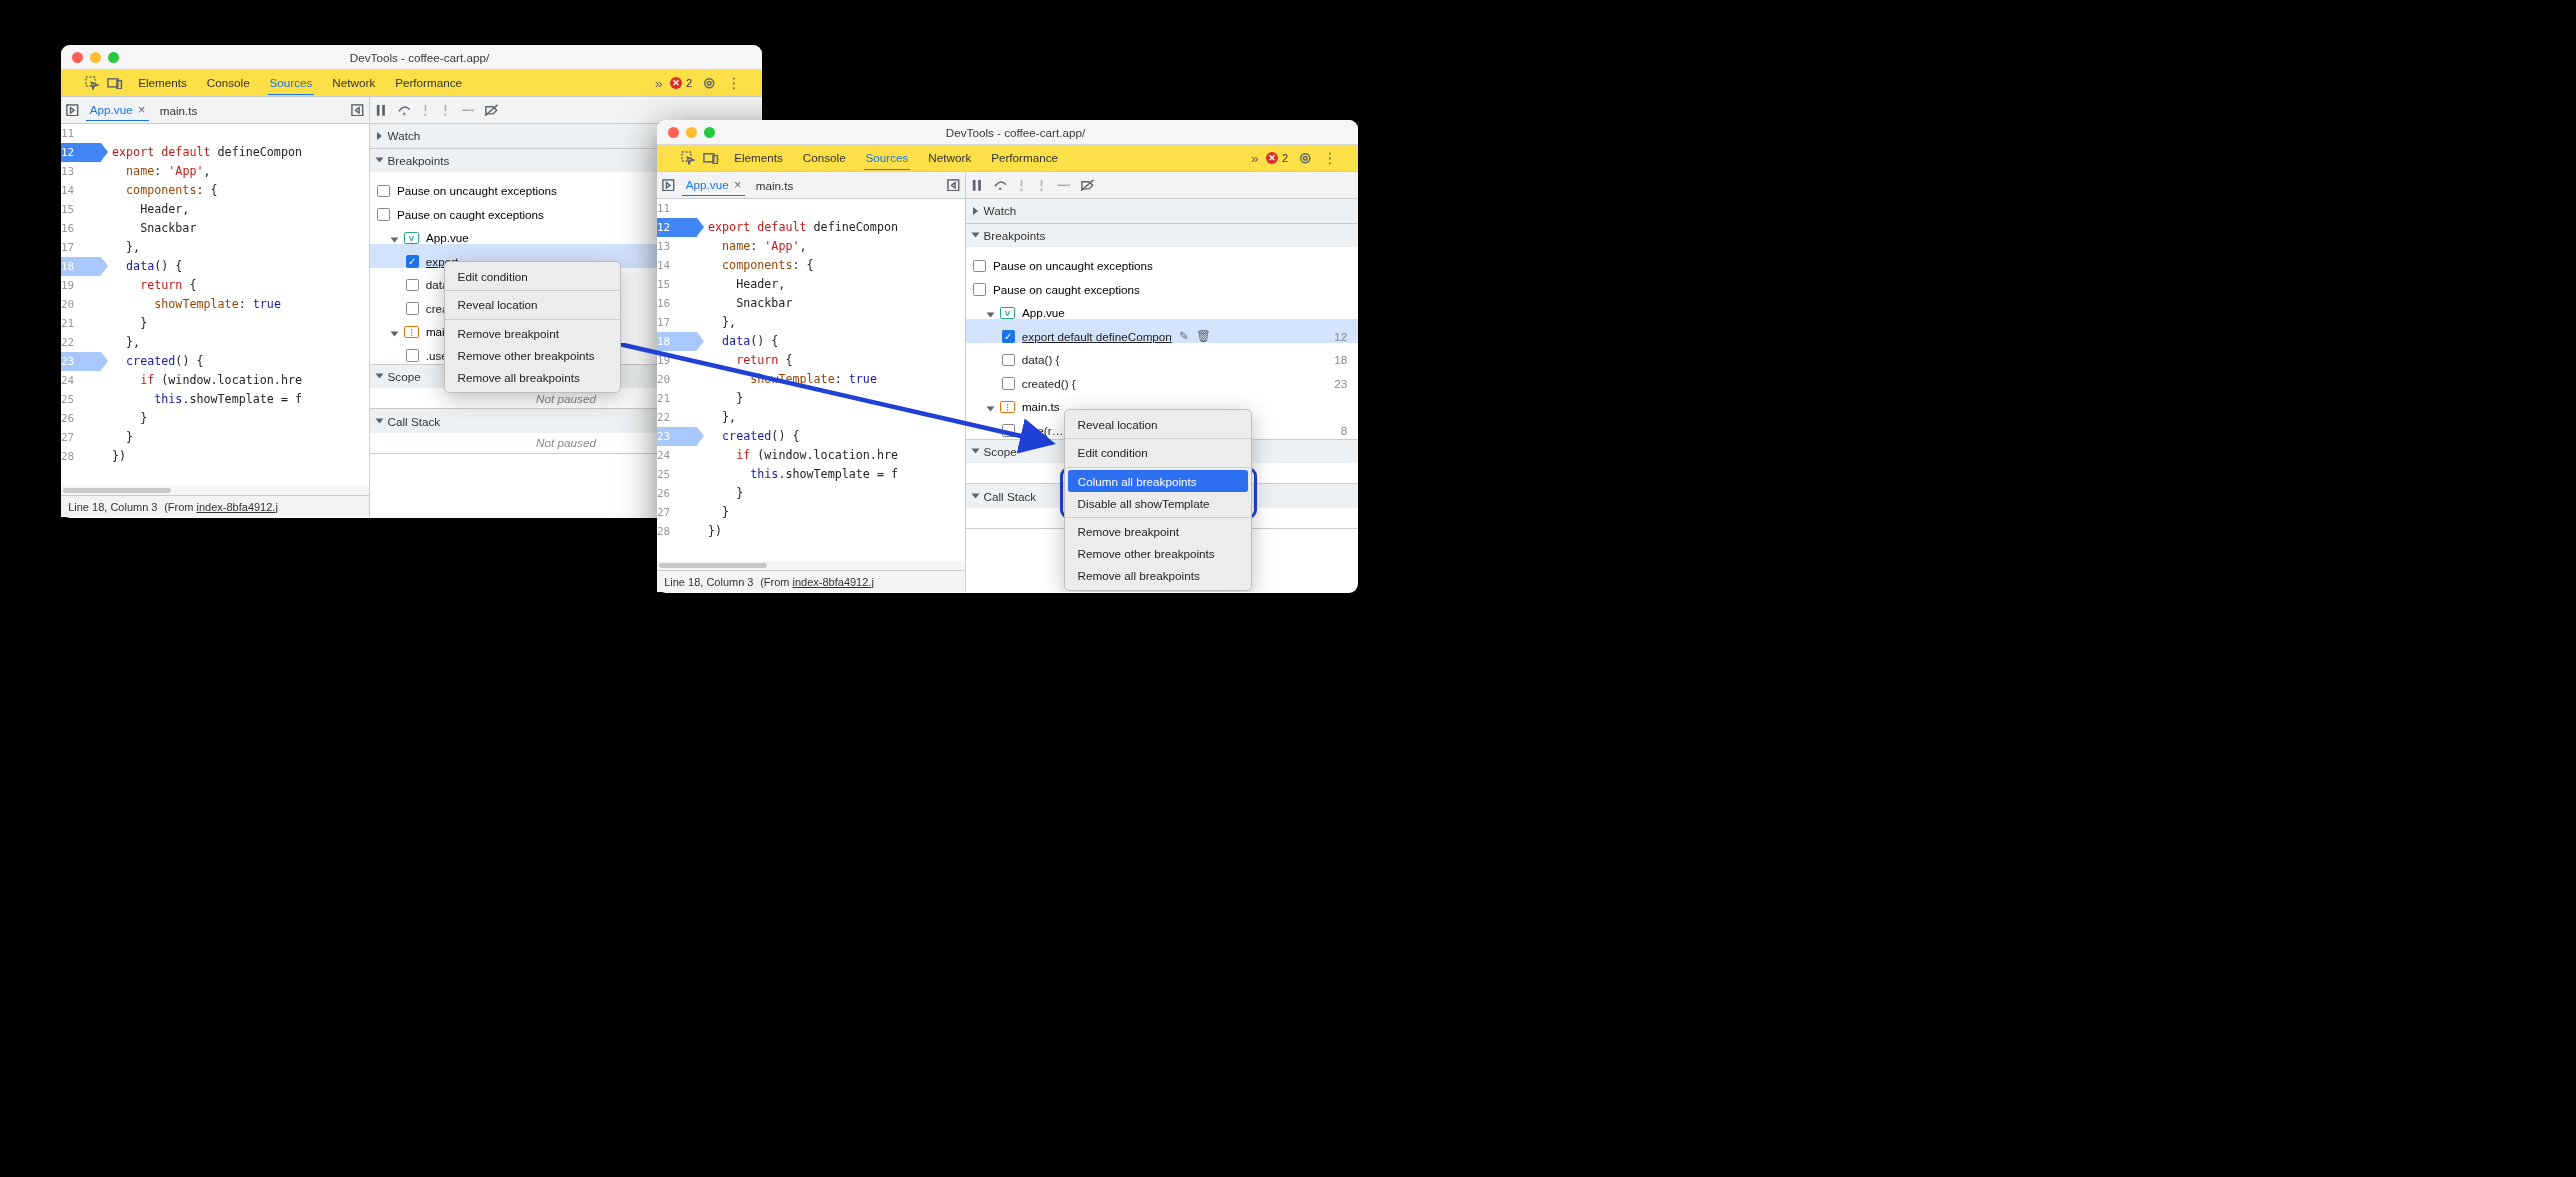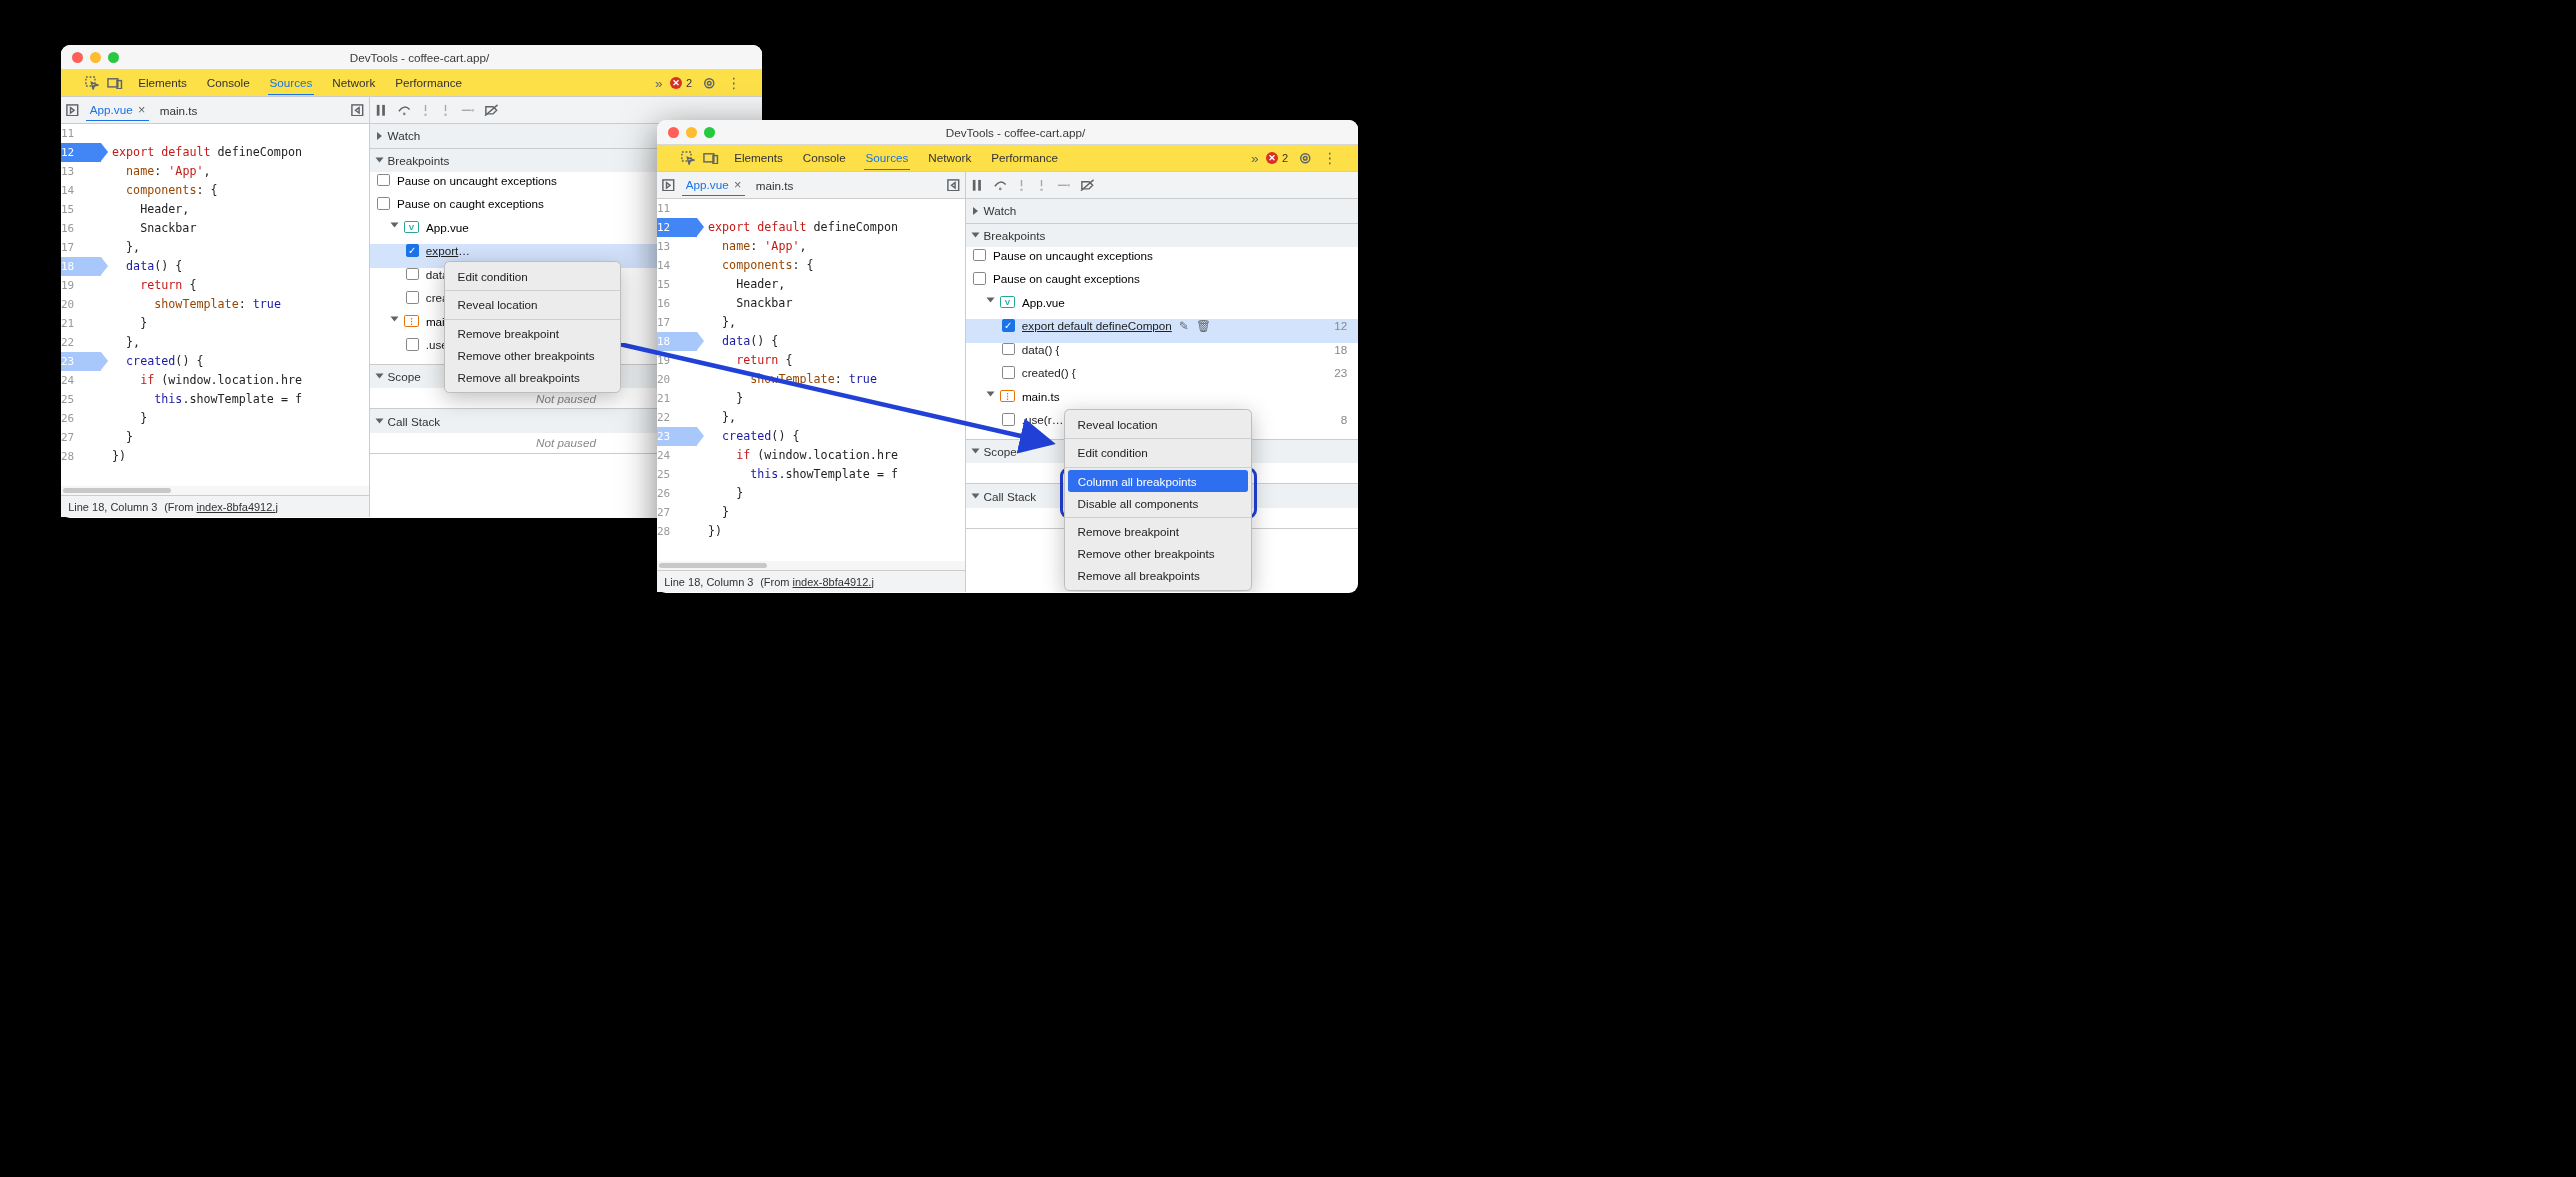--- a/index.html
+++ b/index.html
@@ -69,21 +69,21 @@
   .statusbar .from { margin-left:3.6px; }
   .statusbar u { text-decoration: underline; }
   .hscroll { height:9px; background:#f6f6f6; display:flex; align-items:center; padding:0 1.8px;}
   .hscroll .thumb { height:5.4px; background:#c8c8c8; border-radius:2.7px; width:108px;}
   .sidebar { flex:1; display:flex; flex-direction:column; overflow:hidden; position:relative;}
   .section { border-bottom:0.9px solid #ccc; }
   .section-head { height:23.5px; display:flex; align-items:center; padding:0 7.2px; gap:5.4px; background:#eef1f3; font-size:11.7px; color:#333;}
   .tri { width:0;height:0;border-top:4.5px solid transparent;border-bottom:4.5px solid transparent;border-left:5.4px solid #5f6368; transform-origin:center;}
   .tri.down { transform:rotate(90deg);}
   .section-body { padding:1.8px 0; font-size:11.7px;}
-  .row { height:23.5px; display:flex; align-items:flex-start; padding:0 7.2px; gap:7.2px; }
+  .row { height:23.5px; display:flex; align-items:flex-end; padding:0 7.2px; gap:7.2px; }
   .row.indent1 { padding-left:22px;}
   .row.indent2 { padding-left:36px;}
   .chk { width:12.6px;height:12.6px;border:0.9px solid #888;border-radius:1.8px;background:#fff; display:flex;align-items:center;justify-content:center;flex-shrink:0;}
   .chk.on { background:#1a73e8;border-color:#1a73e8;color:#fff;}
   .chk.on::after{content:"✓";font-size:10px;line-height:1;}
   .vue-badge { width:14.5px;height:12.6px;border:1.4px solid #26a69a;border-radius:1.8px;display:flex;align-items:center;justify-content:center;color:#26a69a;font-size:8.1px;font-weight:bold;}
   .row .ln { margin-left:auto; color:#888; font-size:11.7px; padding-right:3.6px;}
   .row.sel { background:#d4e3fc;}
   .row .txt { overflow:hidden; text-overflow:ellipsis; white-space:nowrap; text-decoration:underline; color:#222;}
   .row .txt.noul { text-decoration:none;}
@@ -543,21 +543,21 @@
         </div>
         <div class="notpaused">Not paused</div>
       </div>
 
       <div class="ctx" style="left:98px; top:210px; width:188px;">
         <div class="item">Reveal location</div>
         <div class="sep"></div>
         <div class="item">Edit condition</div>
         <div class="sep"></div>
         <div class="item hl">Column all breakpoints</div>
-        <div class="item">Disable all components</div>
+        <div class="item">Disable all showTemplate</div>
         <div class="sep"></div>
         <div class="item">Remove breakpoint</div>
         <div class="item">Remove other breakpoints</div>
         <div class="item">Remove all breakpoints</div>
       </div>
       <div class="highlight-box" style="left:94px; top:268px; width:197px; height:52px;"></div>
     </div>
   </div>
 </div>
 

